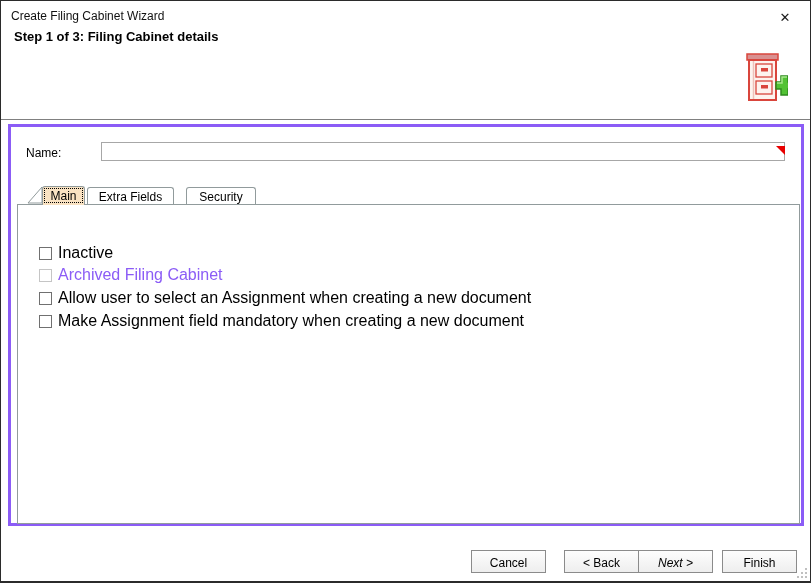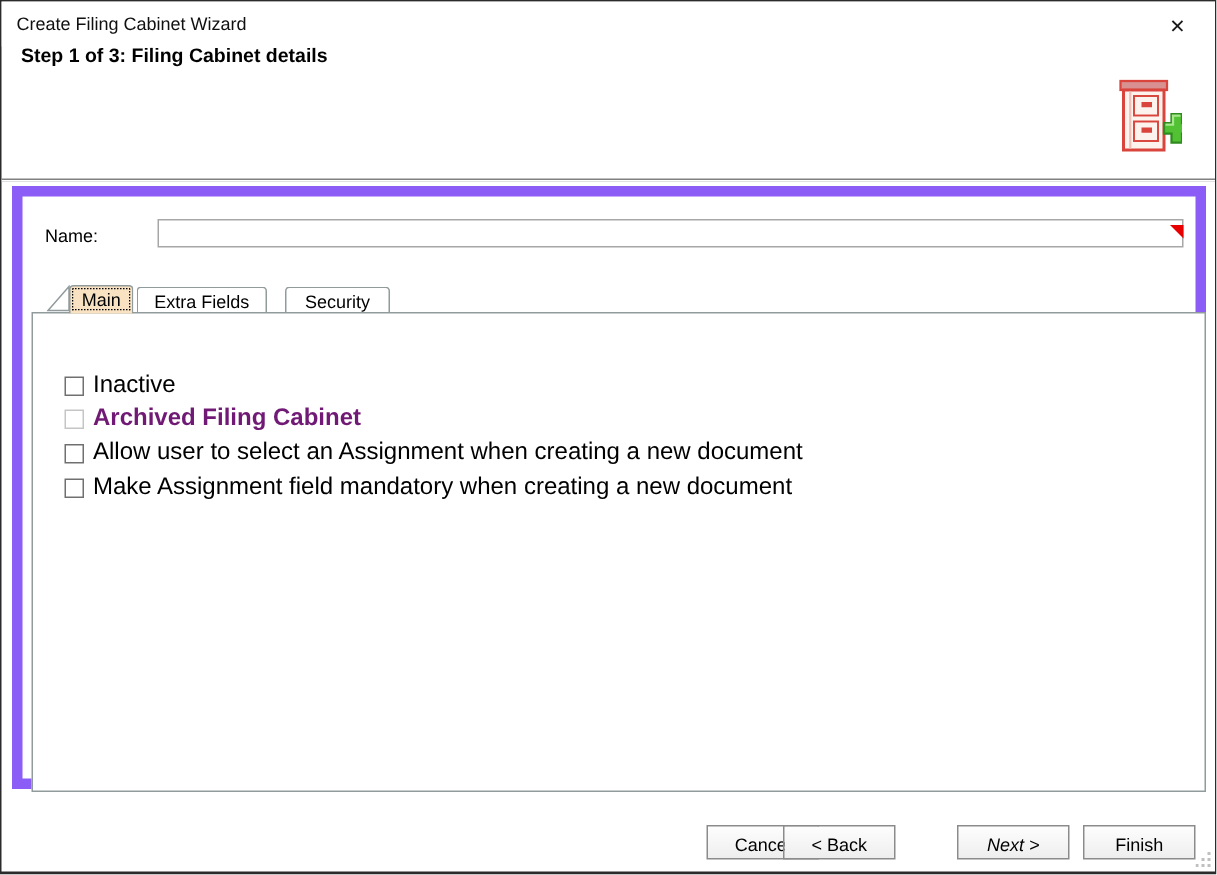--- a/index.html
+++ b/index.html
@@ -28,21 +28,21 @@
   }
   
   .wiz-title { position:absolute; left:13px; top:28px; font-size:13px; font-weight:bold; color:#000; }
   .wiz-subtitle { position:absolute; left:30px; top:77px; font-size:12px; color:#000; }
   .wiz-icon { position:absolute; right:22px; top:50px; }
   .header-sep { position:absolute; left:0; top:118px; width:100%; height:2px;
     background:#808080; border-bottom:1px solid #fff; }
   
   .group-panel {
     position:absolute; left:7px; top:123px; width:796px; height:402px;
-    border:7px solid #8b5cf6; background:#fff;
+    border:3px solid #8b5cf6; background:#fff;
   }
   .name-label { position:absolute; left:15px; top:19px; font-size:12px; }
   .name-input {
     position:absolute; left:90px; top:15px; width:684px; height:19px;
     border:1px solid #a7a7a7; background:#fff; font-family:"Liberation Sans",sans-serif;
     font-size:12px; padding:0 14px 0 4px; outline:none;
   }
   .required-marker {
     position:absolute; left:765px; top:19px; width:0; height:0;
     border-top:9px solid #e80000; border-left:9px solid transparent;
@@ -70,30 +70,30 @@
     border:1px solid #919b9c; background:#fff; z-index:2;
   }
   
   .check-row { position:absolute; left:21px; display:flex; align-items:center; }
   .check-row .box {
     width:13px; height:13px; border:1px solid #707070; background:#fff;
     margin-right:6px; flex:0 0 13px; cursor:pointer;
   }
   .check-row .cb-label { font-size:16px; color:#000; white-space:nowrap; }
   .check-row.disabled .box { border-color:#c5c5c5; cursor:default; }
-  .check-row.disabled .cb-label { color:#701a75;font-weight:bold; }
+  .check-row.disabled .cb-label { color:#8b5cf6; }
   .row-0 { top:39px; } .row-1 { top:61px; } .row-2 { top:84px; } .row-3 { top:107px; }
   
   .btn {
     position:absolute; top:549px; width:75px; height:23px;
     background:linear-gradient(#fdfdfd,#eeeeee);
     border:1px solid #8b8b8b; font-family:"Liberation Sans",sans-serif;
     font-size:12px; color:#000; cursor:pointer; text-align:center; padding-top:3px;
   }
-  .btn-cancel { left:470px; } .btn-back { left:521px; } .btn-next { left:637px;font-style:italic; } .btn-finish { left:721px; }
+  .btn-cancel { left:470px; } .btn-back { left:563px; } .btn-next { left:637px;font-style:italic; } .btn-finish { left:721px; }
   
   .resize-grip { position:absolute; right:2px; bottom:2px; width:11px; height:11px; cursor:nwse-resize; }
 </style>
 </head>
 <body>
 
 <div class="dialog">
 
   <div class="titlebar">
     <span class="title">Create Filing Cabinet Wizard</span>

